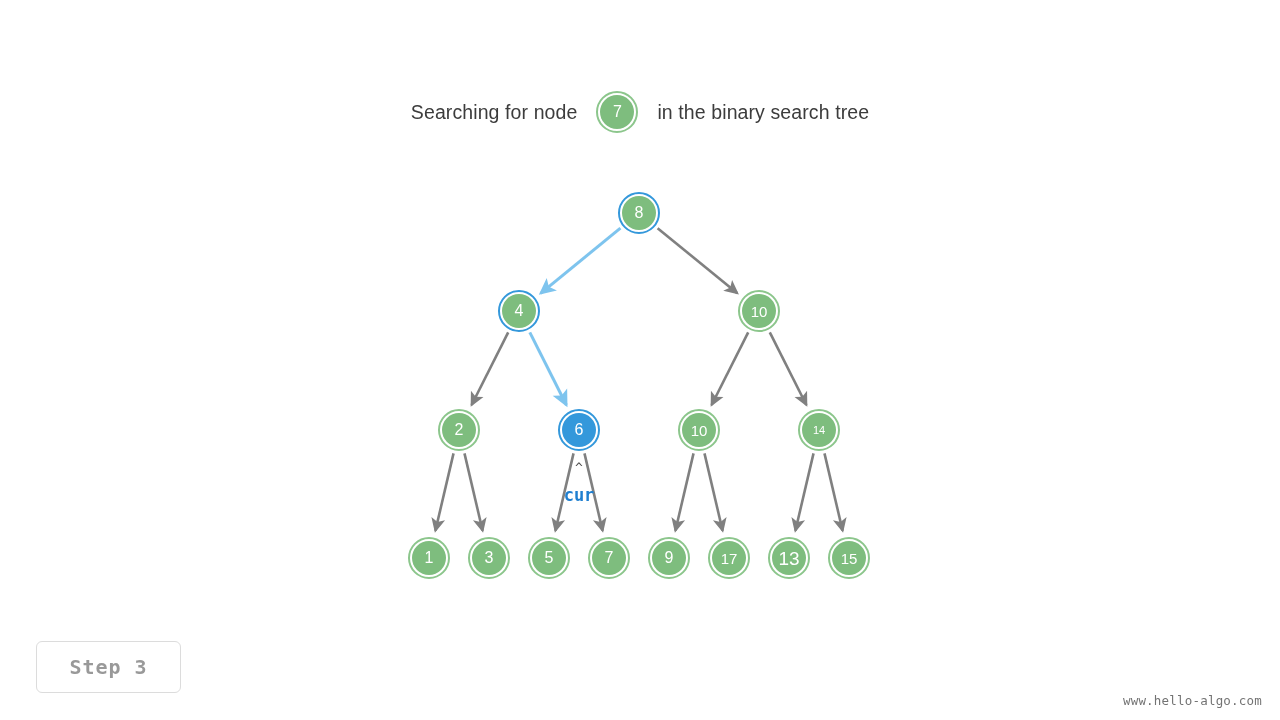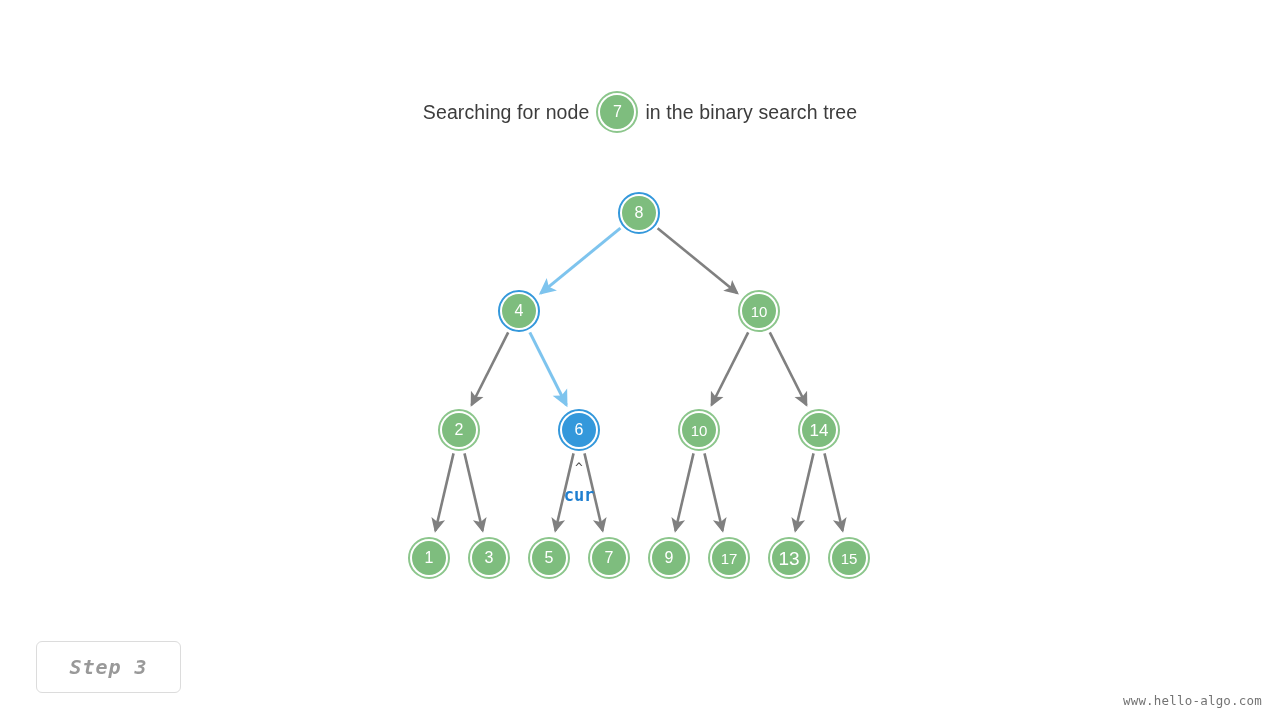--- a/index.html
+++ b/index.html
@@ -24,21 +24,21 @@
   
   #title-bar {
     position: absolute;
     left: 0;
     top: 92px;
     width: 1280px;
     height: 40px;
     display: flex;
     align-items: center;
     justify-content: center;
-    gap: 0px;
+    gap: 12px;
   }
   .title-text {
     font-size: 19.5px;
     color: #3c3c3c;
     letter-spacing: 0.1px;
     white-space: pre;
   }
   .title-node {
     position: relative;
     width: 42px;
@@ -163,21 +163,20 @@
     top: 641px;
     width: 145px;
     height: 52px;
     box-sizing: border-box;
     border: 1px solid #dcdcdc;
     border-radius: 6px;
     background: #ffffff;
     display: flex;
     align-items: center;
     justify-content: center;
-    font-style: italic;
   }
   #step-badge-label {
     font-family: "DejaVu Sans Mono", monospace;
     font-weight: bold;
     font-size: 20px;
     color: #999999;
     letter-spacing: 1px;
   }
 
   
@@ -260,21 +259,21 @@
         <span class="node-label">6</span>
       </div>
       <div class="tree-node state-default" style="left: 678px; top: 409px; width: 42px; height: 42px;">
         <span class="node-ring"></span>
         <span class="node-core" style="left: 4px; top: 4px; width: 34px; height: 34px;"></span>
         <span class="node-label" style="font-size: 15px;">10</span>
       </div>
       <div class="tree-node state-default" style="left: 798px; top: 409px; width: 42px; height: 42px;">
         <span class="node-ring"></span>
         <span class="node-core" style="left: 4px; top: 4px; width: 34px; height: 34px;"></span>
-        <span class="node-label" style="font-size: 17px;">14</span>
+        <span class="node-label" style="font-size: 11px;">14</span>
       </div>
       <div class="tree-node state-default" style="left: 408px; top: 537px; width: 42px; height: 42px;">
         <span class="node-ring"></span>
         <span class="node-core" style="left: 4px; top: 4px; width: 34px; height: 34px;"></span>
         <span class="node-label">1</span>
       </div>
       <div class="tree-node state-default" style="left: 468px; top: 537px; width: 42px; height: 42px;">
         <span class="node-ring"></span>
         <span class="node-core" style="left: 4px; top: 4px; width: 34px; height: 34px;"></span>
         <span class="node-label">3</span>

